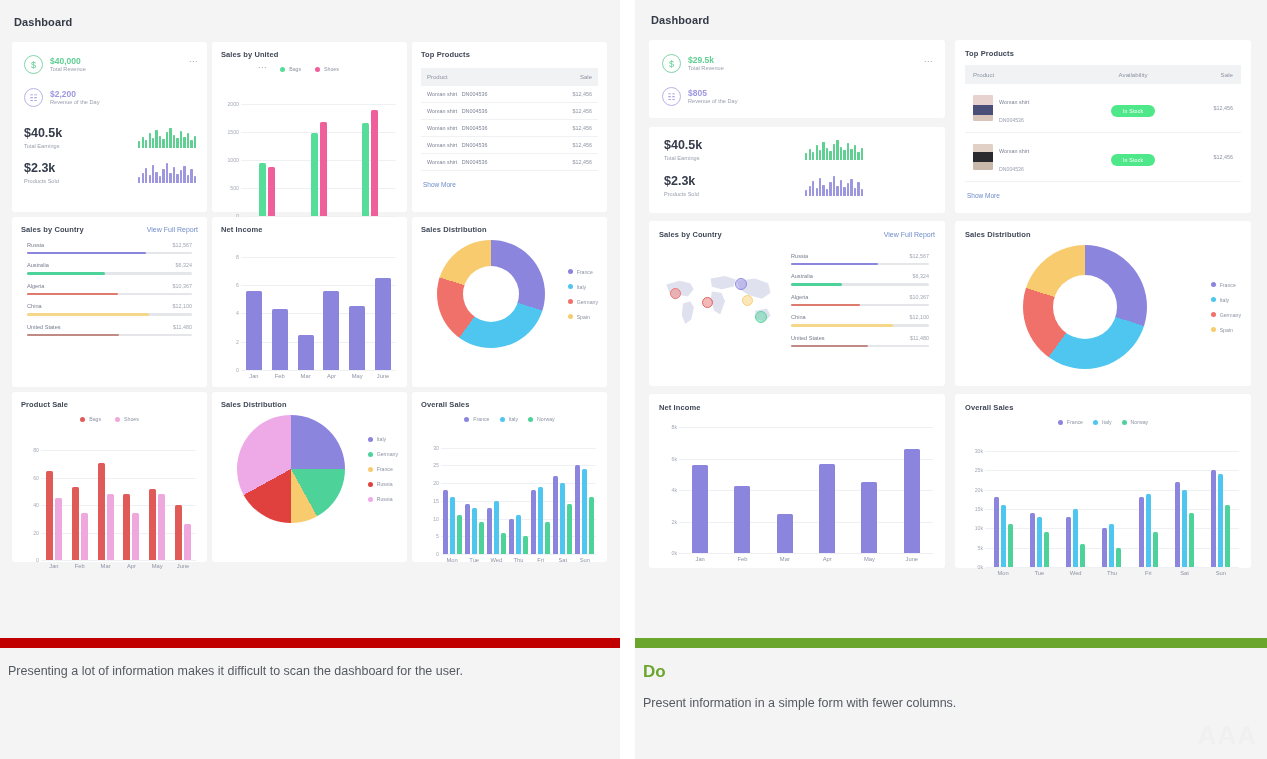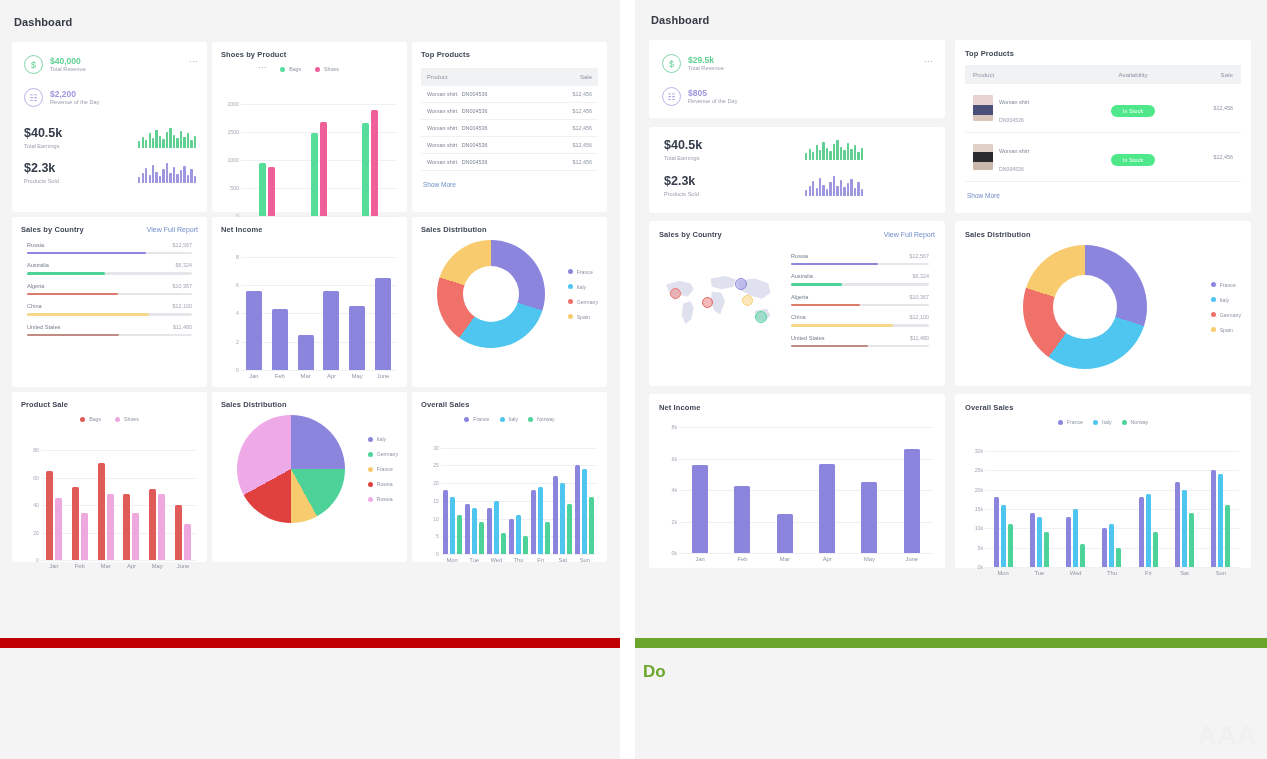--- a/index.html
+++ b/index.html
@@ -225,21 +225,21 @@
                 <i style="height:12.2px;background:#9d97e0;"></i>
                 <i style="height:16.7px;background:#9d97e0;"></i>
                 <i style="height:7.8px;background:#9d97e0;"></i>
                 <i style="height:13.3px;background:#9d97e0;"></i>
                 <i style="height:6.7px;background:#9d97e0;"></i>
               </div>
           </div>
         </div>
 
         <div class="card">
-          <div class="card-title">Shoes by Product</div>
+          <div class="card-title">Sales by United</div>
           <div class="dots" style="left:46px;top:18px;">...</div>
           <div>
               <div class="legend ">
                 <span class="lg-item">
         <span class="dot" style="background:#55dd99;"></span>
         <span class="lg-txt">Bags</span>
                 </span>
                 <span class="lg-item">
         <span class="dot" style="background:#ef5f9a;"></span>
         <span class="lg-txt">Shoes</span>
@@ -641,20 +641,21 @@
                   <span>Sun</span>
                 </div>
               </div>
             </div>
         </div>
       </div>
     </div>
 
     <div class="botbar bot-dont"></div>
     <div class="bot-text">
+      <div class="bot-p">Presenting a lot of information makes it difficult to scan the dashboard for the user.</div>
     </div>
   </div>
 
   <div class="panel panel-gap"></div>
 
   <div class="panel panel-do">
     <div class="panel-inner do-inner">
 
       <div class="dash-title">Dashboard</div>
 
@@ -1032,16 +1033,17 @@
                 </div>
             </div>
           </div>
         </div>
       </div>
     </div>
 
     <div class="botbar bot-do"></div>
     <div class="bot-text">
       <div class="bot-h do">Do</div>
+      <div class="bot-p">Present information in a simple form with fewer columns.</div>
     </div>
     <div class="watermark">AAA</div>
   </div>
 </div>
 
 </body></html>

